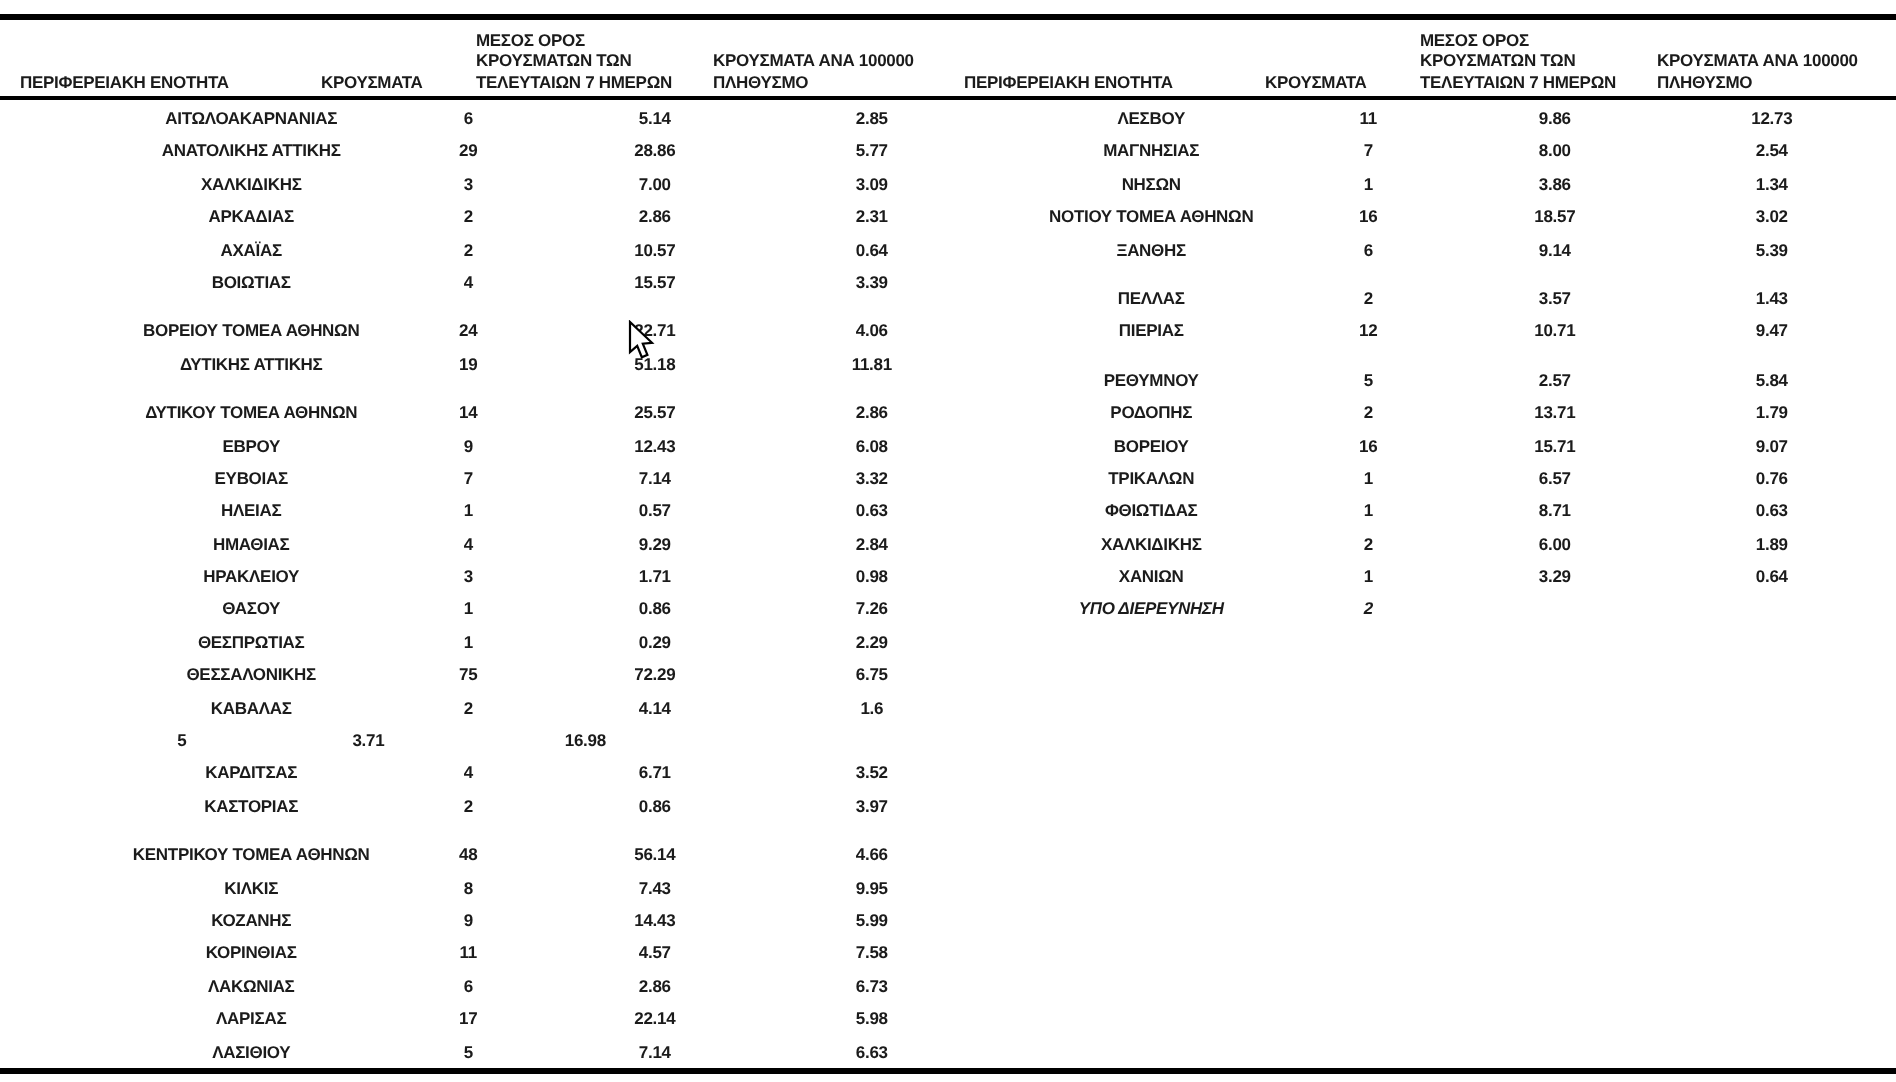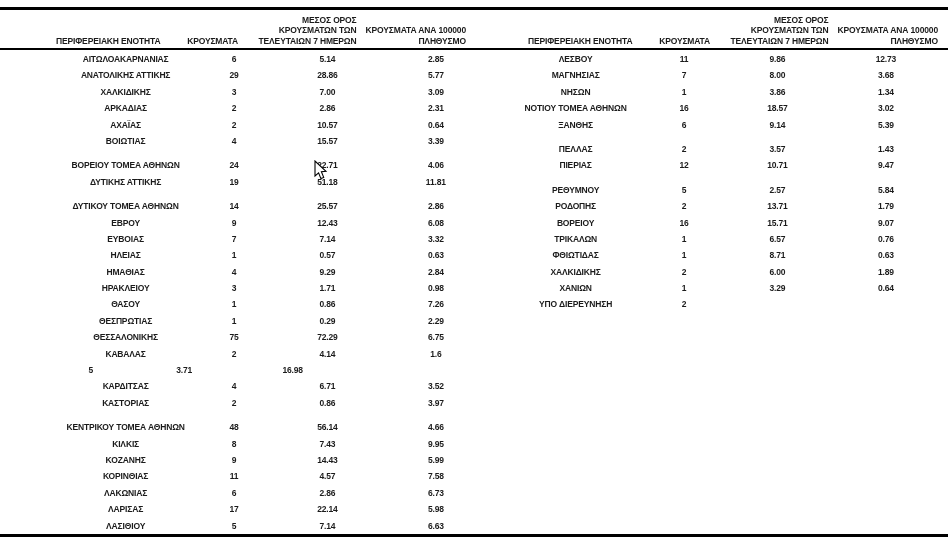--- a/index.html
+++ b/index.html
@@ -9,32 +9,32 @@
   .sheet{position:relative;width:948px;height:541px;background:#ffffff;}
   .topline{margin-top:7px;height:3px;background:#000;}
   .bottomline{height:3px;background:#000;}
   .band{display:flex;padding:0 10px;}
   .half{flex:1;min-width:0;}
   .midgap{width:16px;flex:0 0 16px;}
   
   .header-band{border-bottom:2px solid #000;height:38px;}
   .hhalf{display:flex;}
   .hcell{display:flex;flex-direction:column;justify-content:flex-end;
-         text-align:right;font-size:8.5px;line-height:10.5px;
+         text-align:left;font-size:8.5px;line-height:10.5px;
          letter-spacing:-0.15px;padding-bottom:2px;}
   .c-region{width:33%;}
   .c-cases{width:17%;}
   .c-avg{width:26%;}
   .c-per{width:24%;}
   
   .data-band{padding-top:1px;margin-left:44px;}
   .trow{display:flex;height:16.4px;line-height:16.4px;}
   .trow .cell{font-size:8.5px;text-align:center;letter-spacing:-0.15px;
               white-space:nowrap;overflow:visible;}
-  .trow.italic .cell{}
+  .trow.italic .cell{font-style:italic;}
   .spacer-row{height:8px;}
   
   .cursor{position:absolute;left:314px;top:153px;width:14px;height:21px;}
 </style>
 </head>
 <body>
 
 <div class="sheet">
 
   <div class="topline"></div>
@@ -255,21 +255,21 @@
         <div class="trow">
           <div class="cell c-region">ΛΕΣΒΟΥ</div>
           <div class="cell c-cases">11</div>
           <div class="cell c-avg">9.86</div>
           <div class="cell c-per">12.73</div>
         </div>
         <div class="trow">
           <div class="cell c-region">ΜΑΓΝΗΣΙΑΣ</div>
           <div class="cell c-cases">7</div>
           <div class="cell c-avg">8.00</div>
-          <div class="cell c-per">3.68</div>
+          <div class="cell c-per">2.54</div>
         </div>
         <div class="trow">
           <div class="cell c-region">ΝΗΣΩΝ</div>
           <div class="cell c-cases">1</div>
           <div class="cell c-avg">3.86</div>
           <div class="cell c-per">1.34</div>
         </div>
         <div class="trow">
           <div class="cell c-region">ΝΟΤΙΟΥ ΤΟΜΕΑ ΑΘΗΝΩΝ</div>
           <div class="cell c-cases">16</div>

